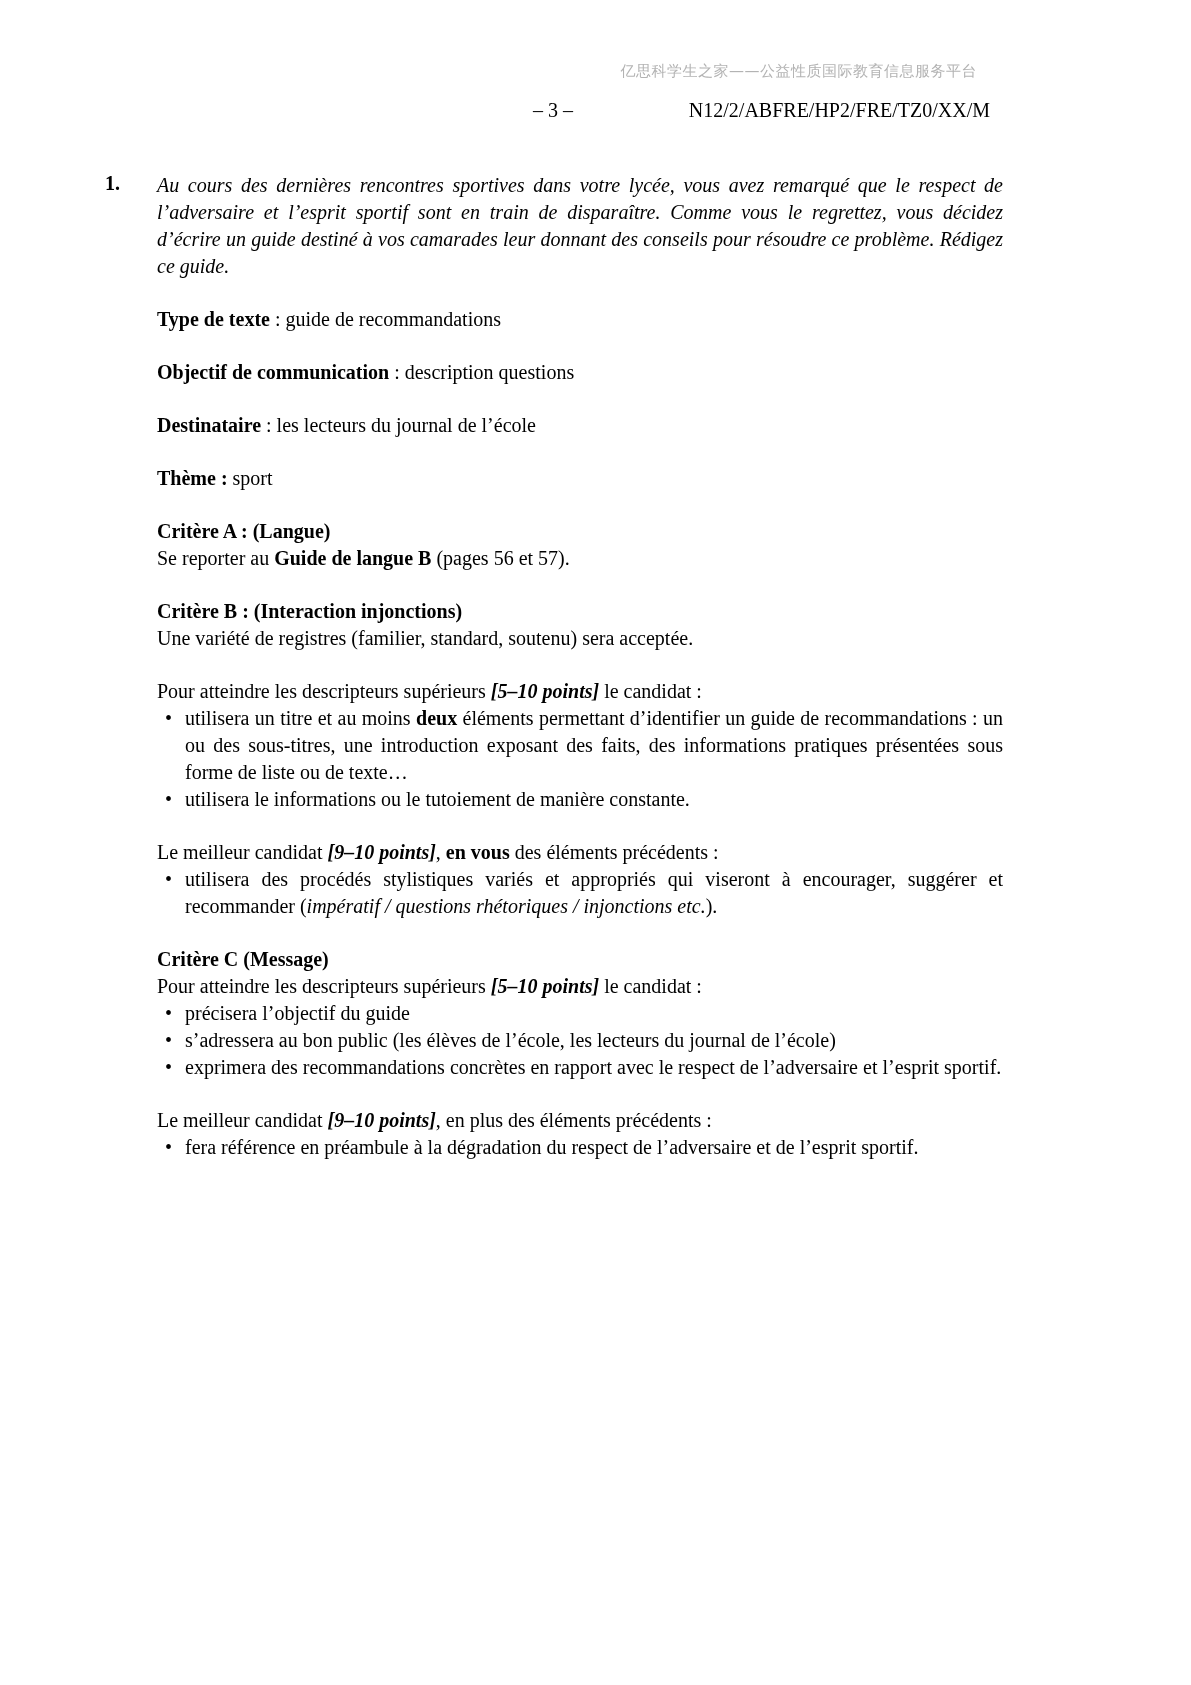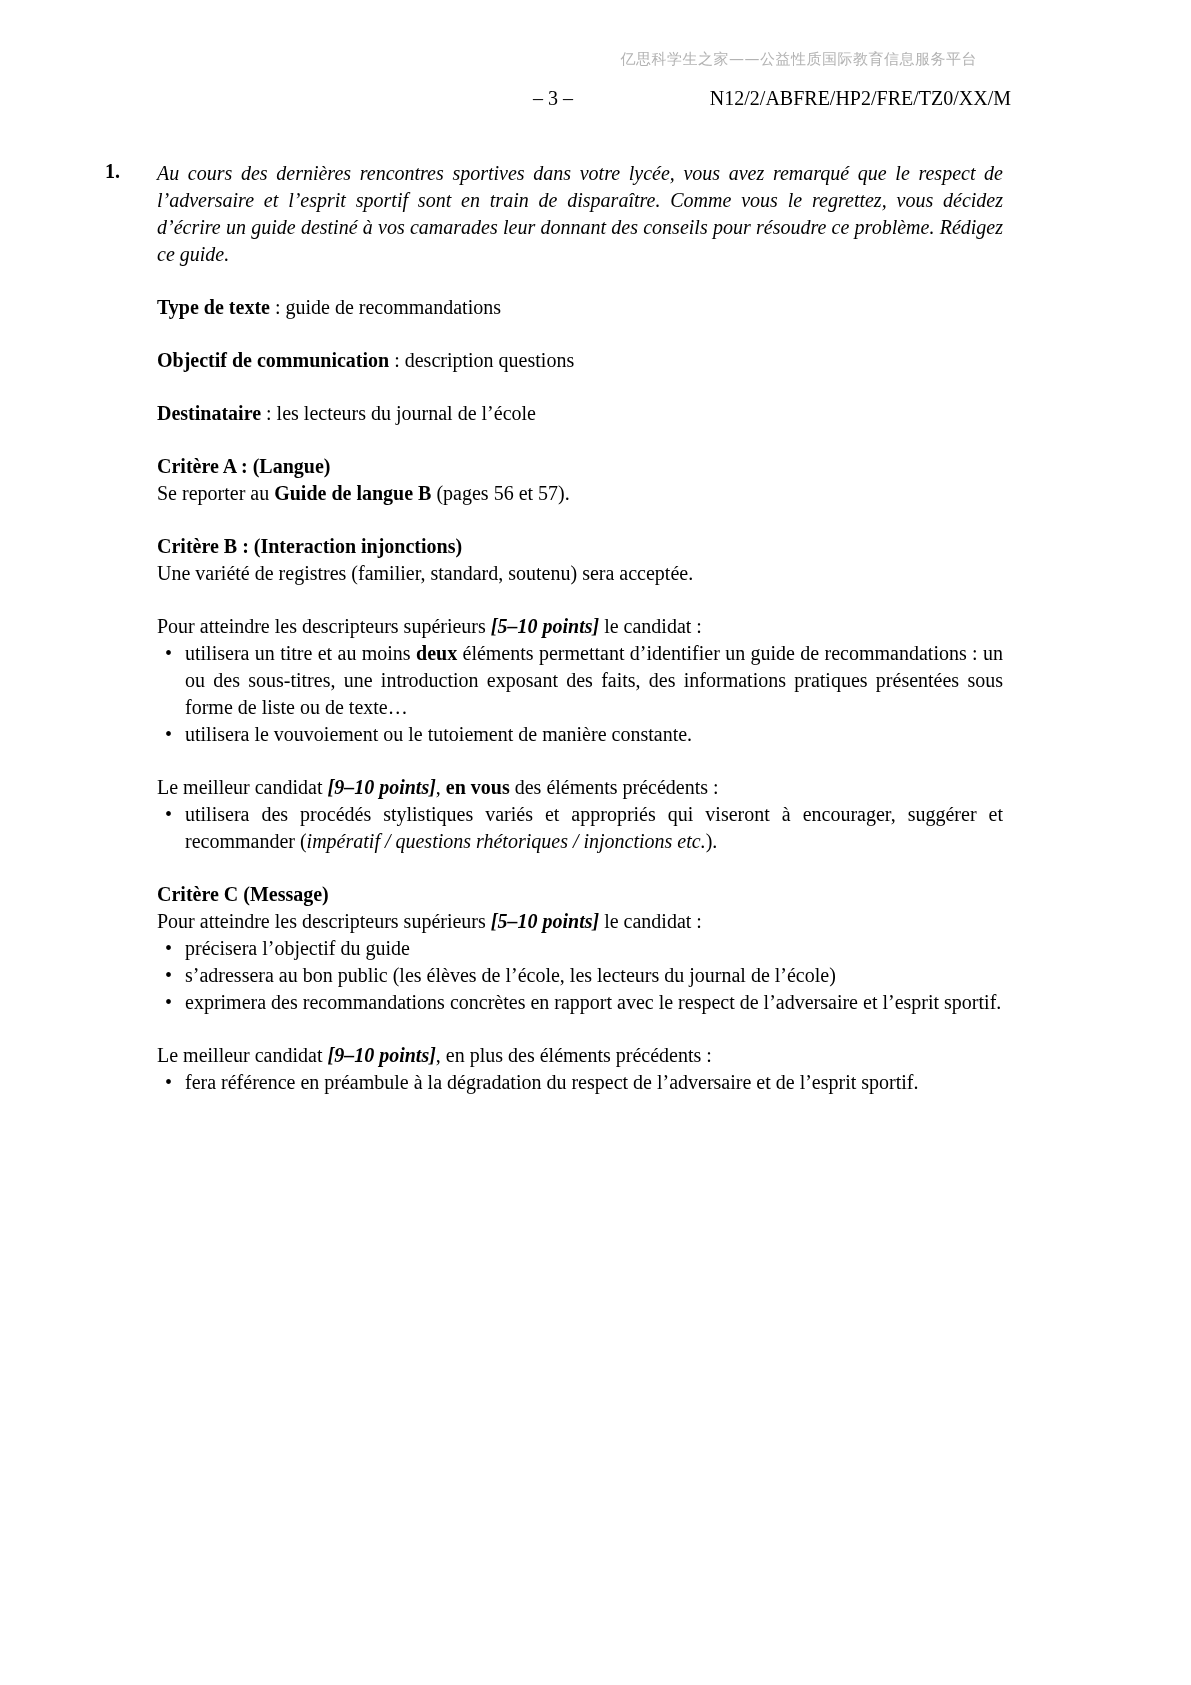--- a/index.html
+++ b/index.html
@@ -9,40 +9,41 @@
   }
   .page {
     position: relative;
     width: 1191px;
     height: 1210px;
     background: #ffffff;
     font-family: "Liberation Serif", "DejaVu Serif", serif;
     font-size: 20px;
     color: #000;
     overflow: hidden;
+    margin-top: 12px;
   }
   .wm-top {
     position: absolute;
     top: 50px;
     right: 214px;
     font-family: "DejaVu Sans", "Liberation Sans", sans-serif;
     font-size: 15px;
     color: #b3b3b3;
     letter-spacing: 0.5px;
   }
   .header-pagenum {
     position: absolute;
     top: 87px;
     left: 533px;
     font-size: 20px;
   }
   .header-code {
     position: absolute;
     top: 87px;
-    right: 180px;
+    right: 201px;
     font-size: 20px;
   }
   .qnum {
     position: absolute;
     top: 160px;
     left: 105px;
     font-weight: bold;
   }
   .content {
     position: absolute;
@@ -91,31 +92,32 @@
   <div class="content">
 
     <p class="jt it">Au cours des dernières rencontres sportives dans votre lycée, vous avez remarqué que le respect de l’adversaire et l’esprit sportif sont en train de disparaître. Comme vous le regrettez, vous décidez d’écrire un guide destiné à vos camarades leur donnant des conseils pour résoudre ce problème. Rédigez ce guide.</p>
 
     <p class="gap"><span class="bd">Type de texte</span><span> : guide de recommandations</span></p>
 
     <p class="gap"><span class="bd">Objectif de communication</span><span> : description questions</span></p>
 
     <p class="gap"><span class="bd">Destinataire</span><span> : les lecteurs du journal de l’école</span></p>
 
+    <p class="gap"><span class="bd">Thème :</span><span> sport</span></p>
 
     <p class="gap bd">Critère A : (Langue)</p>
     <p><span>Se reporter au </span><span class="bd">Guide de langue B</span><span> (pages 56 et 57).</span></p>
 
     <p class="gap bd">Critère B : (Interaction injonctions)</p>
     <p>Une variété de registres (familier, standard, soutenu) sera acceptée.</p>
 
     <p class="gap"><span>Pour atteindre les descripteurs supérieurs </span><span class="bi">[5–10 points]</span><span> le candidat :</span></p>
 
     <div class="bullet jt"><span>utilisera un titre et au moins </span><span class="bd">deux</span><span> éléments permettant d’identifier un guide de recommandations : un ou des sous-titres, une introduction exposant des faits, des informations pratiques présentées sous forme de liste ou de texte…</span></div>
-    <div class="bullet">utilisera le vouvoiement ou le tutoiement de manière constante.</div>
+    <div class="bullet">utilisera le informations ou le tutoiement de manière constante.</div>
 
     <p class="gap"><span>Le meilleur candidat </span><span class="bi">[9–10 points]</span><span>, </span><span class="bd">en vous</span><span> des éléments précédents :</span></p>
 
     <div class="bullet jt"><span>utilisera des procédés stylistiques variés et appropriés qui viseront à encourager, suggérer et recommander (</span><span class="it">impératif / questions rhétoriques / injonctions etc.</span><span>).</span></div>
 
     <p class="gap bd">Critère C (Message)</p>
     <p><span>Pour atteindre les descripteurs supérieurs </span><span class="bi">[5–10 points]</span><span> le candidat :</span></p>
 
     <div class="bullet">précisera l’objectif du guide</div>
     <div class="bullet">s’adressera au bon public (les élèves de l’école, les lecteurs du journal de l’école)</div>

